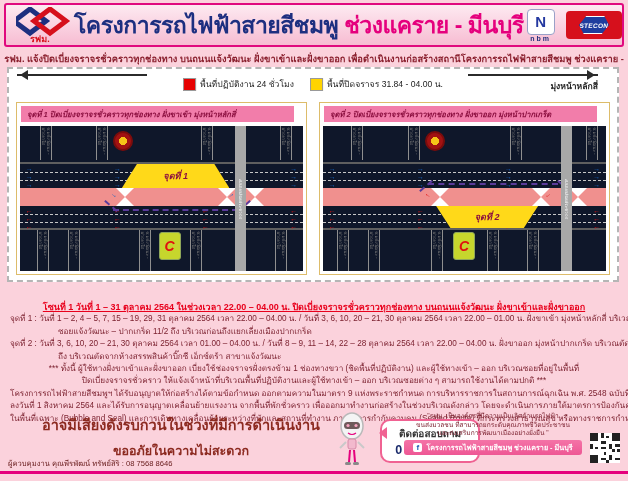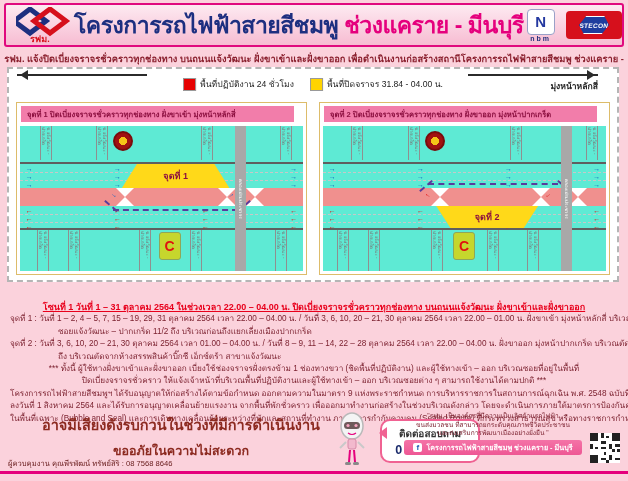--- a/index.html
+++ b/index.html
@@ -32,25 +32,25 @@
   .dirgrp{position:absolute;top:2px;width:130px;}
   .dirgrp .arr{position:relative;height:2px;background:#2b2b2b;margin-bottom:3px;}
   .dirgrp.left{left:0;} .dirgrp.right{right:11px;text-align:right;}
   .dirgrp.left .arr::before{content:"";position:absolute;left:-2px;top:-4px;border:5px solid transparent;border-right:8px solid #2b2b2b;}
   .dirgrp.right .arr::after{content:"";position:absolute;right:-2px;top:-4px;border:5px solid transparent;border-left:8px solid #2b2b2b;}
   .dirlabel{font-size:8.6px;font-weight:bold;color:#222;}
   .legcenter{position:absolute;left:50%;top:5px;transform:translateX(-50%);display:flex;gap:16px;align-items:center;white-space:nowrap;}
   .legitem{display:flex;align-items:center;gap:4px;font-size:8.6px;color:#222;}
   .swatch{width:11px;height:11px;border:1px solid #999;}
   .swatch.red{background:#e60000;} .swatch.yellow{background:#ffd400;}
-  .panels{position:absolute;top:33px;left:7px;right:7px;bottom:5px;display:flex;gap:12px;}
+  .panels{position:absolute;top:33px;left:7px;right:7px;bottom:5px;display:flex;gap:12px;font-style:italic;}
   .panel{flex:1;border:1.5px solid #ddbc6a;background:#fff;position:relative;}
   .ptitle{position:absolute;top:3px;left:4px;right:12px;height:16px;background:#f27daa;
           color:#8c1040;font-size:7.6px;font-weight:bold;display:flex;align-items:center;padding-left:6px;}
-  .map{position:absolute;top:23px;left:3px;right:3px;bottom:3px;background:#5eead4;overflow:hidden;}
+  .map{position:absolute;top:23px;left:3px;right:3px;bottom:3px;background:#0f172a;overflow:hidden;}
   
   .stub{position:absolute;width:12px;border-left:1px solid #8f8f8f;border-right:1px solid #8f8f8f;box-sizing:border-box;}
   .stub.top{top:0;height:34px;} .stub.bot{top:104px;bottom:0;}
   .stub span{writing-mode:vertical-rl;font-size:4.6px;color:#777;display:block;margin:1px auto;line-height:5px;}
   
   .road{position:absolute;top:36px;left:0;right:0;height:68px;border-top:2px solid #5f5f5f;border-bottom:2px solid #5f5f5f;box-sizing:border-box;}
   .ld{position:absolute;left:0;right:0;height:0;border-top:1px dashed #c7c7c7;}
   .band{position:absolute;left:0;right:0;top:24px;height:18px;background:#f0908e;z-index:2;}
   .notch{position:absolute;top:24px;width:18px;height:18px;z-index:3;}
   .notch::before{content:"";position:absolute;top:0;left:0;border-left:9px solid transparent;border-right:9px solid transparent;border-top:9px solid #fff;}

